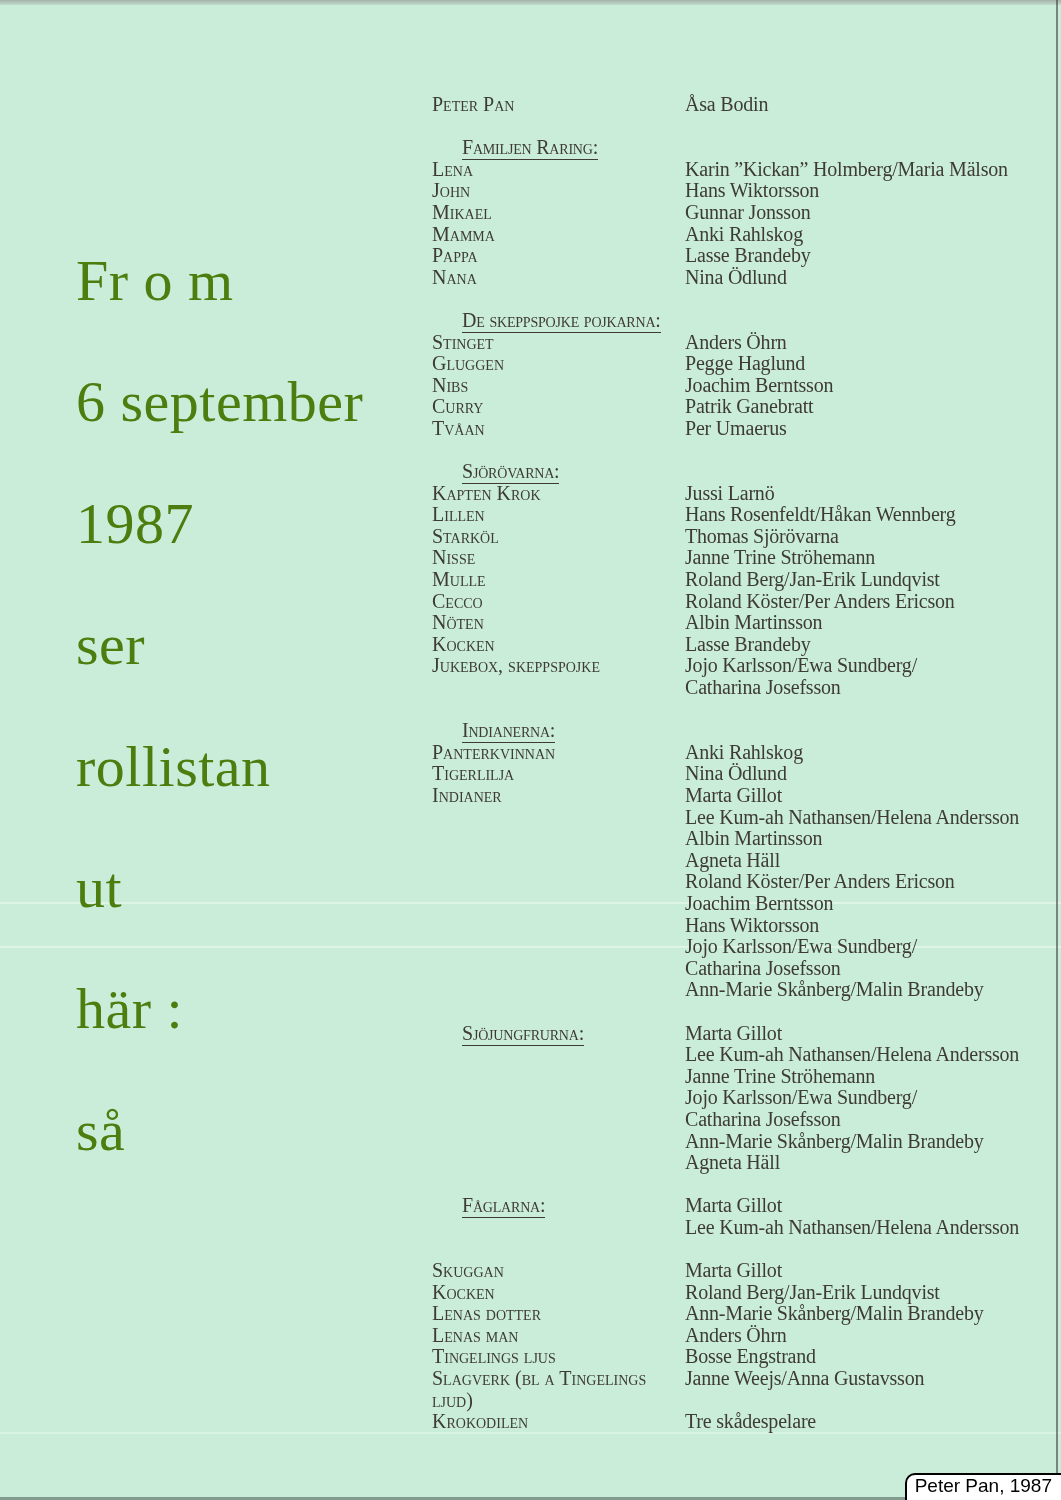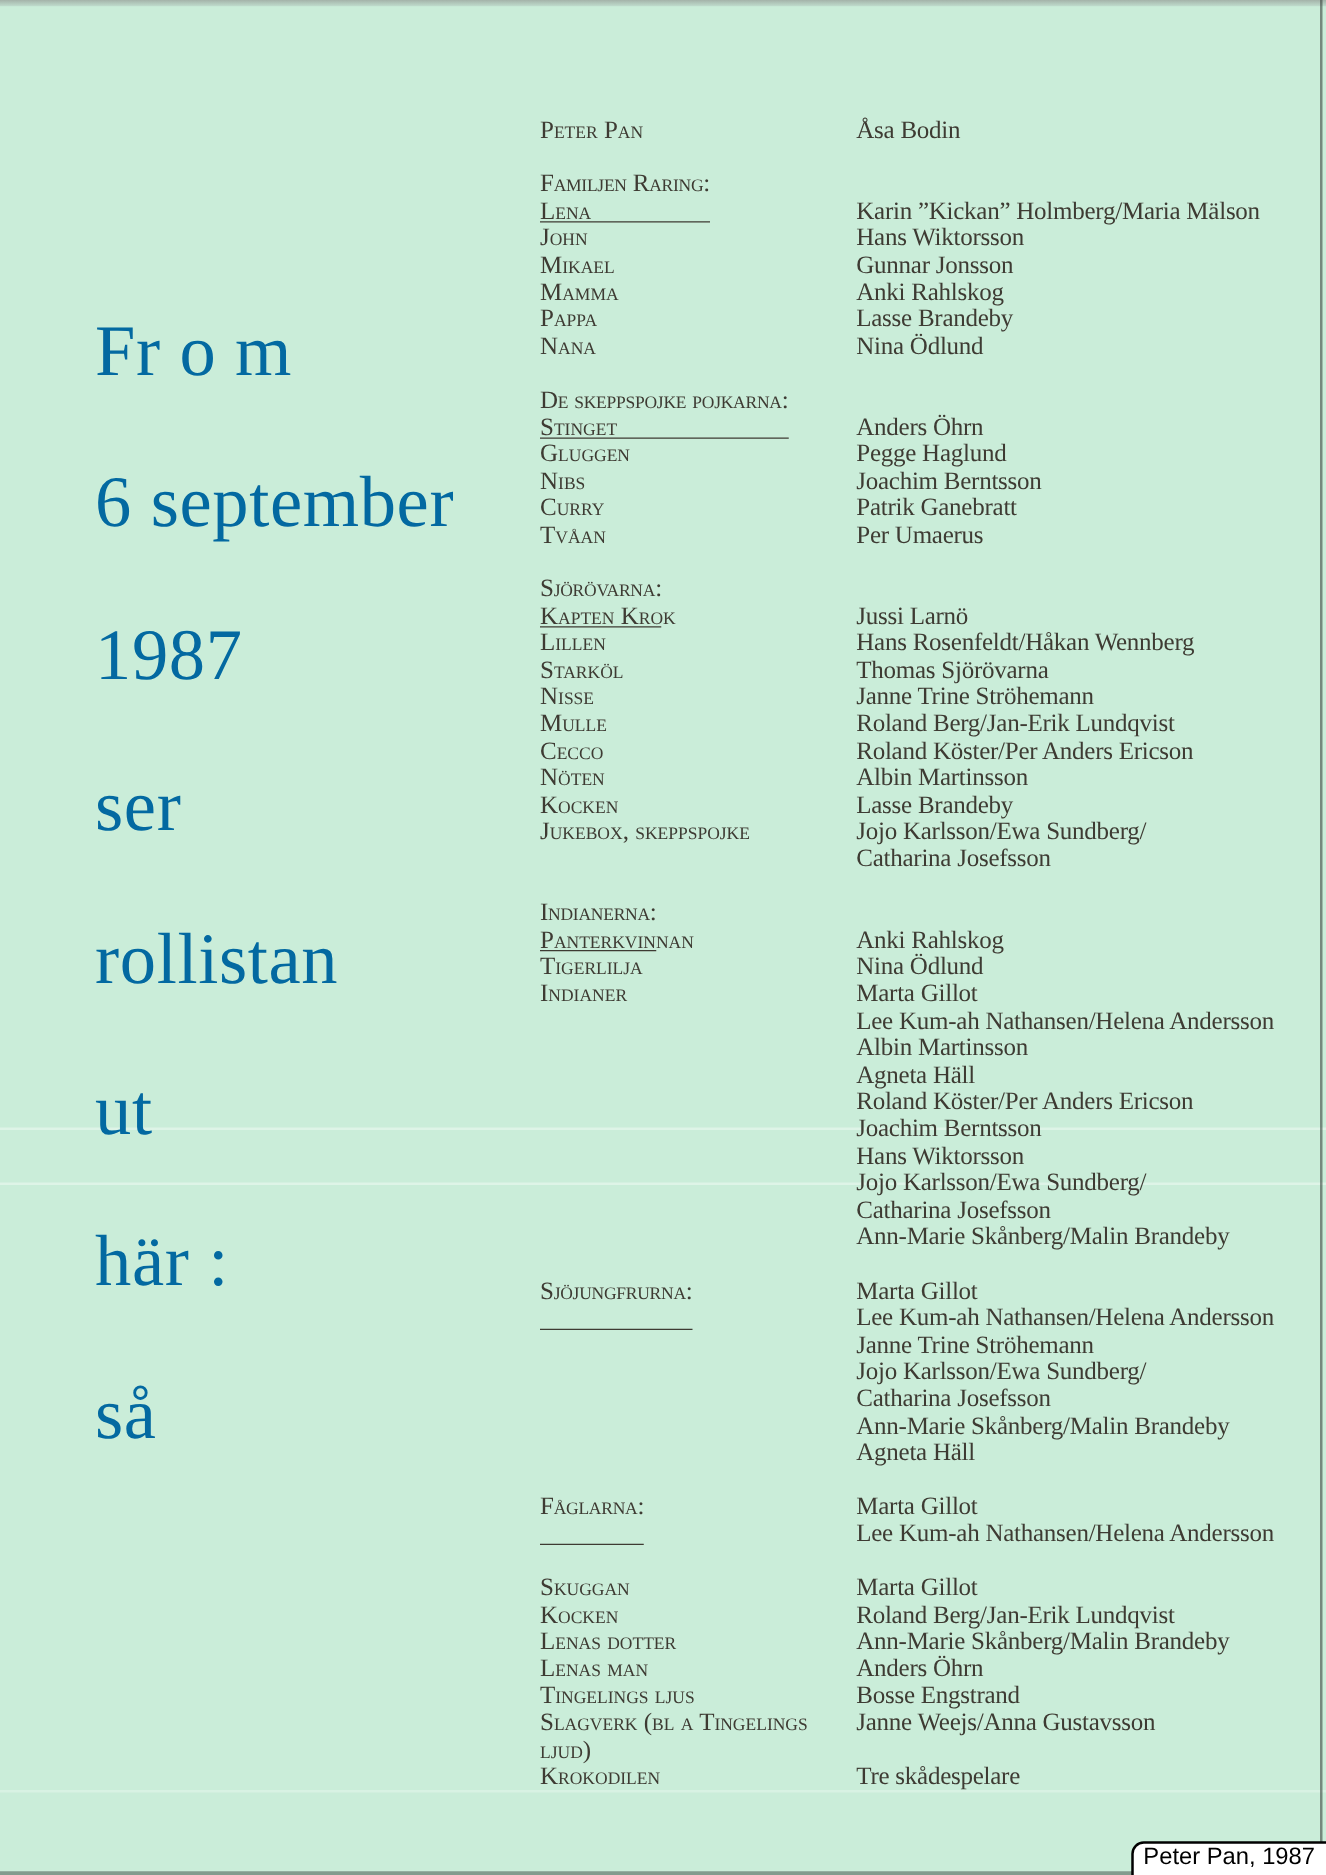--- a/index.html
+++ b/index.html
@@ -20,30 +20,30 @@
                  background:rgba(45,55,50,.45); }
   .scan-line   { position:absolute; left:0; right:0; height:2px;
                  background:rgba(255,255,255,.38); }
   .scan-line-1 { top:902px; }
   .scan-line-2 { top:946px; }
   .scan-line-3 { top:1432px; background:rgba(255,255,255,.28); }
 
   
   .headline { position:absolute; left:76px; top:252px; }
   .hl-line  { height:121.4px; font-size:58px; line-height:58px;
-              letter-spacing:.5px; white-space:pre; color:#0369a1; }
+              letter-spacing:.5px; white-space:pre; color:#4d7c0f; }
 
   
   .cast { position:absolute; left:432px; top:94px; width:604px;
           font-size:20px; line-height:21.6px; letter-spacing:-0.2px; }
   .section + .section { margin-top:21.6px; }
   .crow { display:grid; grid-template-columns:253px 1fr; }
   .role { font-variant:small-caps; letter-spacing:0; }
   .hdr  { font-variant:small-caps; border-bottom:1.6px solid currentColor;
-          padding-bottom:19px; }
+          padding-bottom:1px;margin-left:30px; }
   .actor { white-space:pre; }
 
   
   .caption-box {
     position:absolute; right:-3px; bottom:-3px;
     background:#ffffff; border:2px solid #000;
     border-top-left-radius:10px;
     padding:0 10px 5px 8px;
     font-family:"Liberation Sans", sans-serif;
     font-size:19px; line-height:21px; color:#000;

